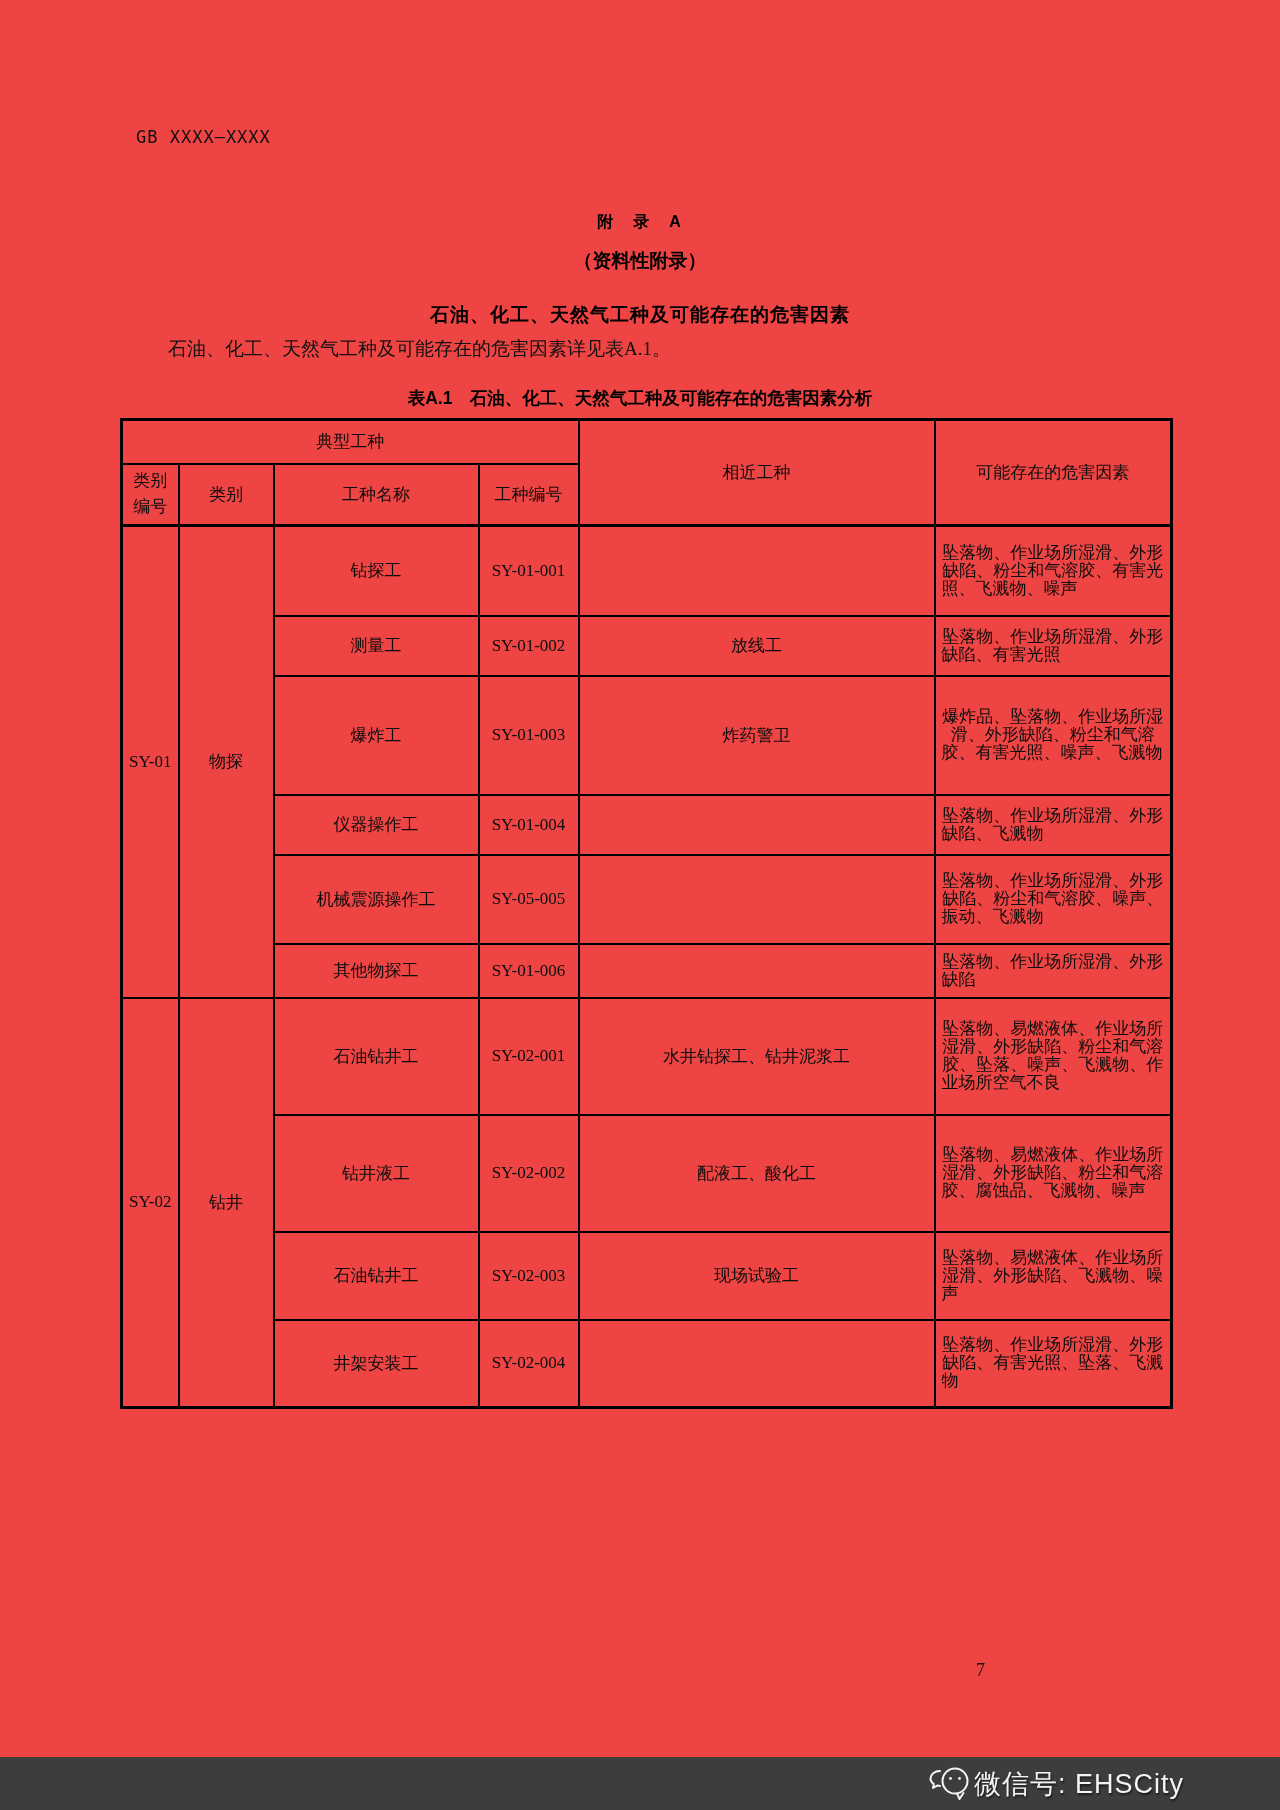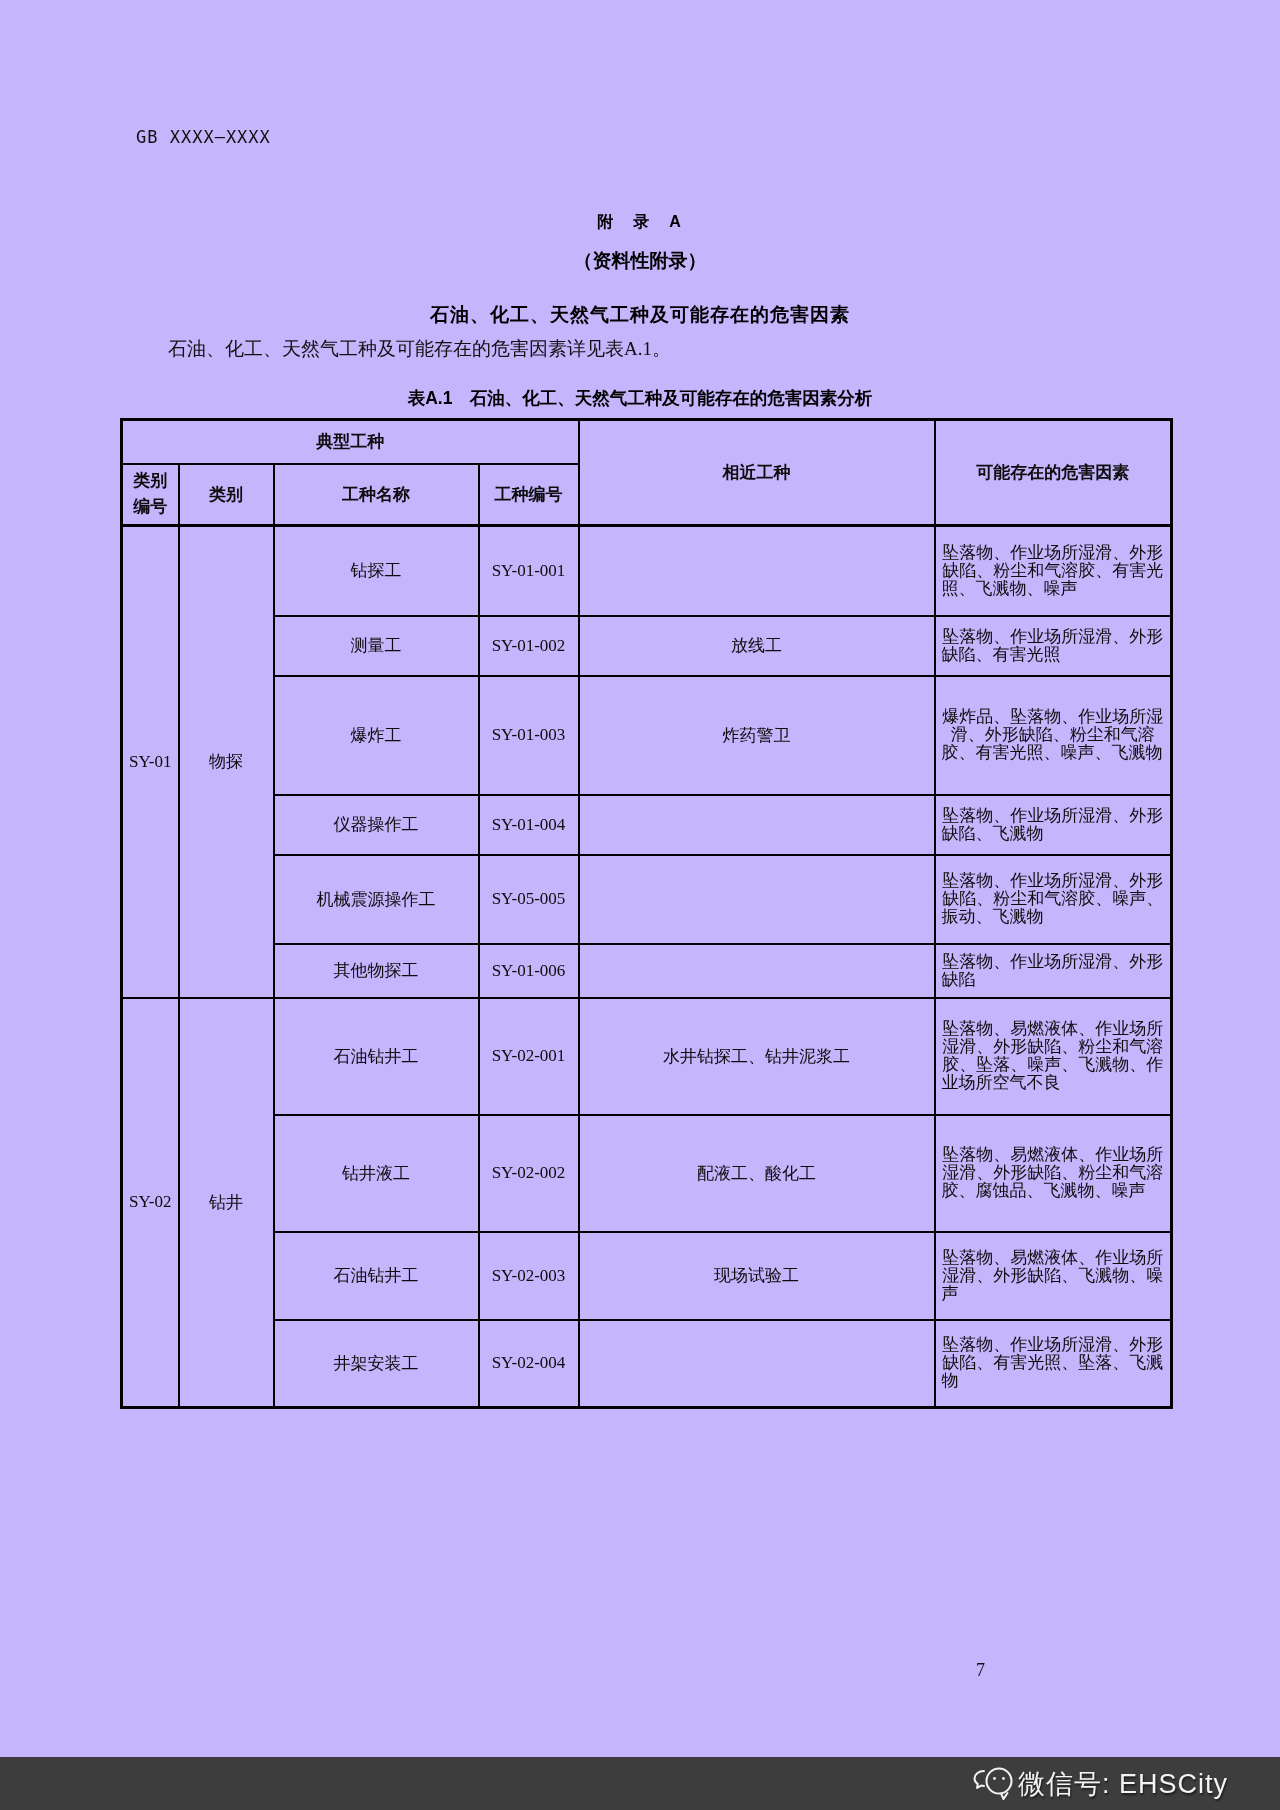--- a/index.html
+++ b/index.html
@@ -1,20 +1,20 @@
 <!DOCTYPE html>
 <html><head>
 <meta charset="utf-8">
 <style>
   html,body{margin:0;padding:0;background:#888;}
   .page{
     position:relative;
     width:1280px;height:1810px;
     margin:0 auto;
-    background:#c4b5fd;
+    background:#ef4444;
     color:#111;
     font-family:"Liberation Serif","DejaVu Serif",serif;
     overflow:hidden;
   }
   .doc-code{
     position:absolute;left:136px;top:127px;
     font-family:"DejaVu Sans Mono","Liberation Mono",monospace;
     font-size:17px;letter-spacing:1px;color:#111;
   }
   .title-block{
@@ -47,21 +47,21 @@
   }
   table.hz-table td{
     border:2px solid #000;
     vertical-align:middle;
     text-align:center;
     padding:2px 6px;
     overflow:hidden;
   }
   table.hz-table{border:3px solid #000;}
   thead td{
-    font-weight:bold;
+    font-weight:normal;
     font-family:"Liberation Sans","DejaVu Sans",sans-serif;
     font-size:17px;
   }
   thead tr.h2 td{border-bottom-width:3px;}
   thead td[rowspan]{border-bottom-width:3px;}
   .prewrap{white-space:pre-line;line-height:1.55;}
   td.cell-similar{text-align:left;padding-left:9px;}
   td.cell-hazards{
     text-align:justify;
     text-align-last:left;
@@ -70,21 +70,21 @@
     line-height:18px;
   }
   .page-number{
     position:absolute;left:976px;top:1660px;
     font-size:18px;color:#111;
   }
   .footer-bar{
     position:absolute;left:0;bottom:0;width:1280px;height:53px;
     background:#3d3d3d;
     display:flex;align-items:center;justify-content:flex-end;
-    padding-right:52px;box-sizing:border-box;
+    padding-right:96px;box-sizing:border-box;
   }
   .wechat-icon{display:inline-block;line-height:0;}
   .wechat-label{
     font-family:"Liberation Sans","DejaVu Sans",sans-serif;
     font-size:27px;color:#f4f4f4;
     text-shadow:1px 2px 2px rgba(0,0,0,0.55);
     letter-spacing:1px;
   }
 </style>
 </head>

